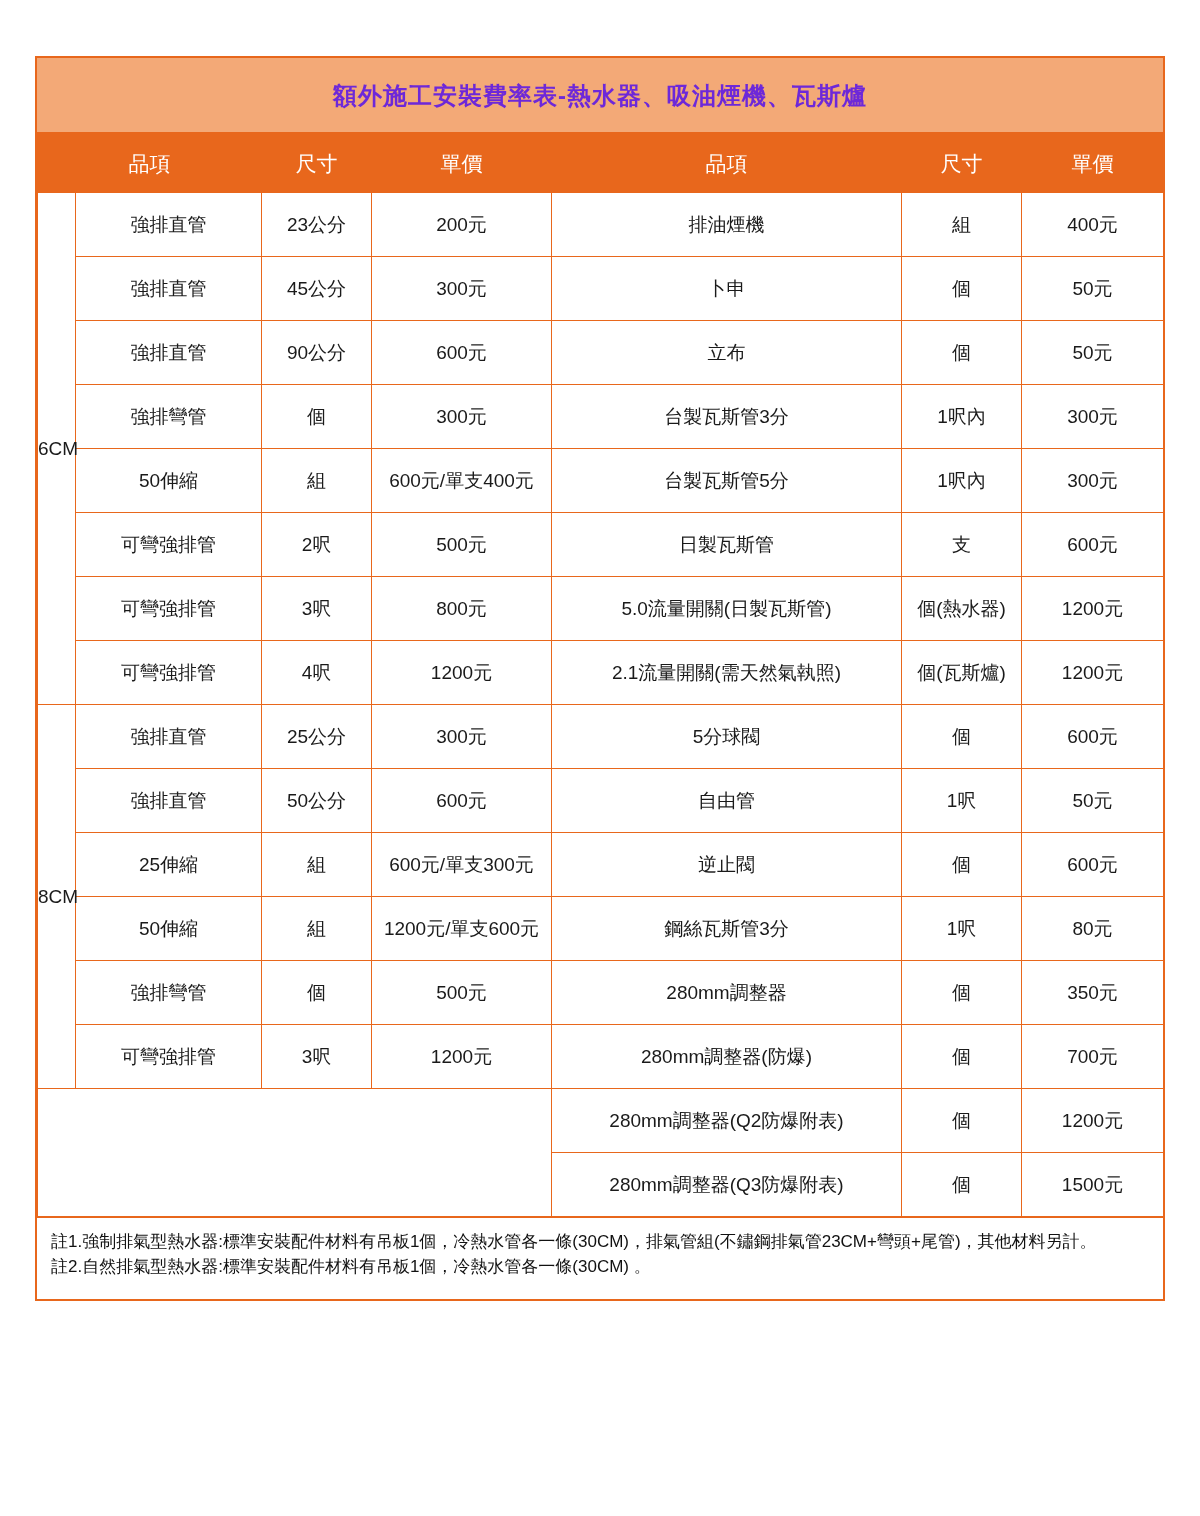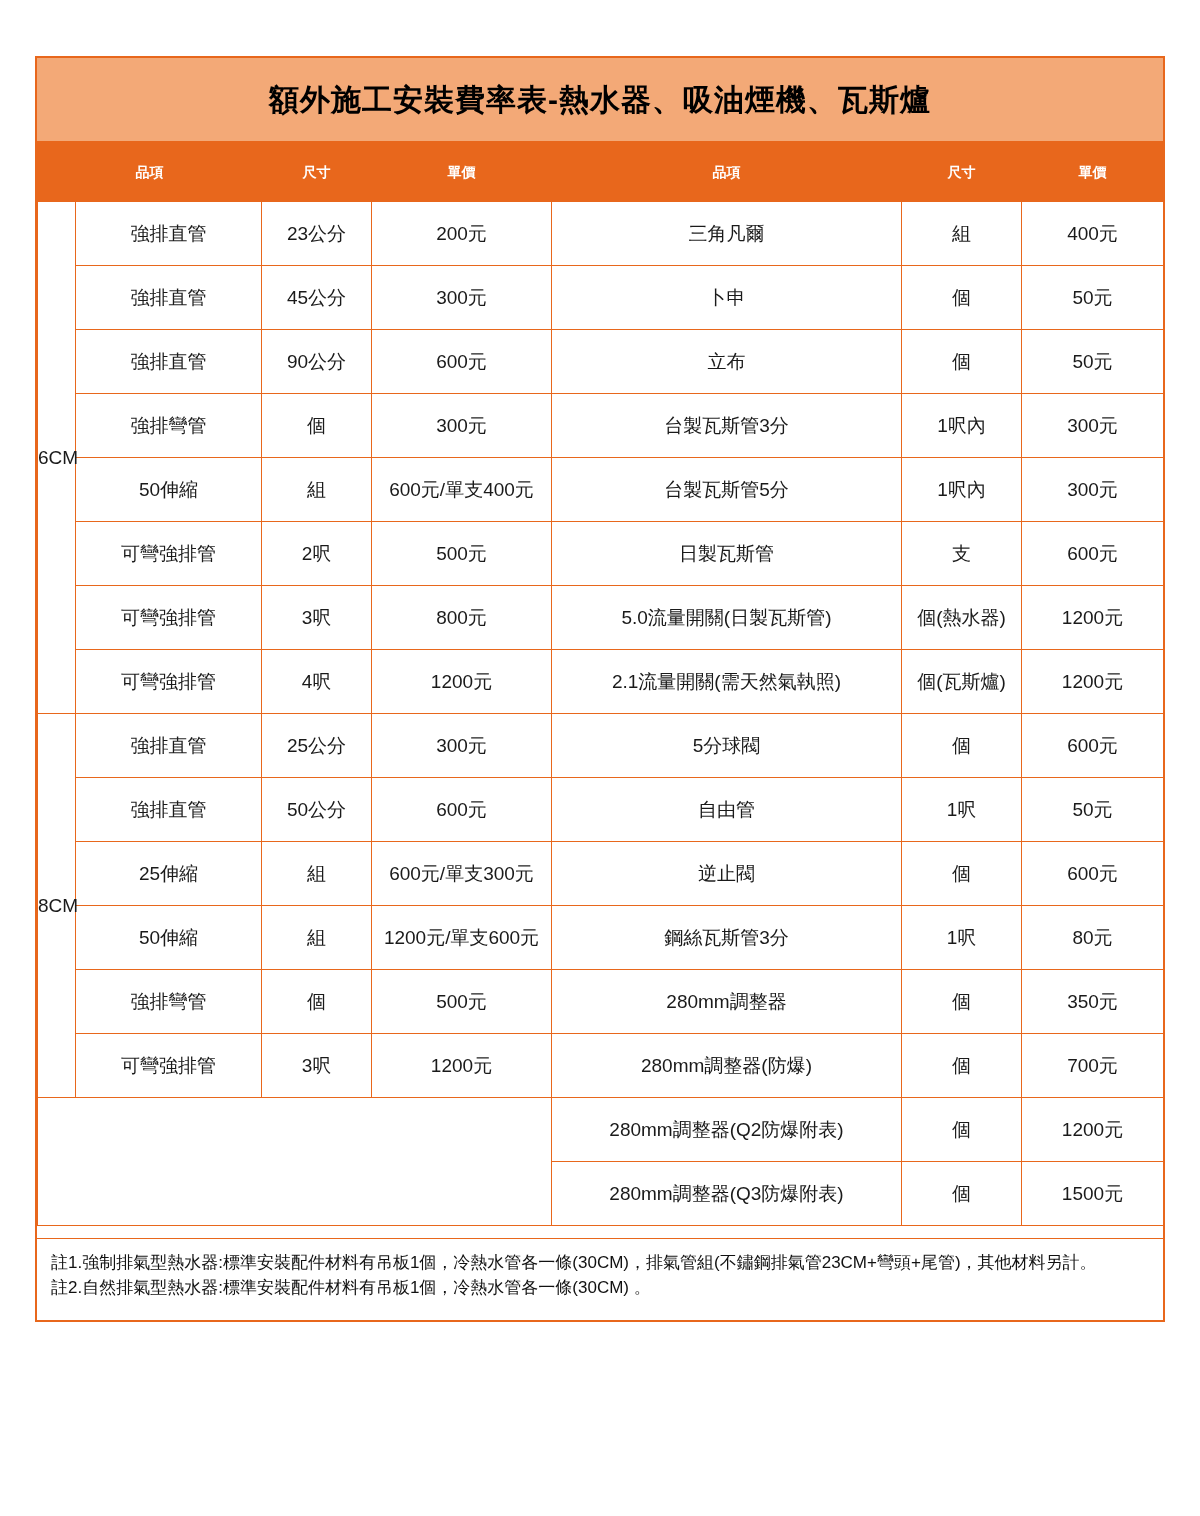--- a/index.html
+++ b/index.html
@@ -29,45 +29,45 @@
     background: #fff;
   }
   .title-bar {
     background: #f3a977;
     border-bottom: 2px solid #e8671c;
     text-align: center;
     padding: 22px 10px 20px 10px;
     box-sizing: border-box;
   }
   .title-bar .title {
-    font-size: 30px;
+    font-size: 24px;
     font-weight: bold;
     letter-spacing: 1px;
-    color: #000000;
+    color: #6d28d9;
   }
   table.rate {
     border-collapse: collapse;
     width: 100%;
     table-layout: fixed;
   }
   table.rate td, table.rate th {
     border: 1px solid #e8671c;
     font-size: 19px;
     text-align: center;
     vertical-align: middle;
     padding: 0;
     height: 64px;
     box-sizing: border-box;
     font-weight: normal;
   }
   table.rate thead th {
     background: #e8671c;
     color: #ffffff;
-    font-weight: bold;
-    font-size: 14px;
+    font-weight: normal;
+    font-size: 21px;
     height: 58px;
     border: 1px solid #e8671c;
   }
   
   col.c-group { width: 38px; }
   col.c-item  { width: 186px; }
   col.c-size  { width: 110px; }
   col.c-price { width: 180px; }
   col.c-item2 { width: 350px; }
   col.c-size2 { width: 120px; }
@@ -82,21 +82,20 @@
   }
   td.blank-merge {
     border: 1px solid #e8671c;
   }
   .notes {
     padding: 12px 14px 20px 14px;
     font-size: 17px;
     line-height: 1.45;
     color: #111;
     border-top: 1px solid #e8671c;
-    margin-top: 12px;
   }
   .notes div {
     margin: 0;
   }
   .notes .n1 { }
 </style>
 </head>
 <body>
 
 <div class="page">
@@ -126,21 +125,21 @@
           <th>單價</th>
         </tr>
       </thead>
       <tbody>
 
         <tr>
           <td class="group-label" rowspan="8">6CM</td>
           <td>強排直管</td>
           <td>23公分</td>
           <td>200元</td>
-          <td>三角凡爾</td>
+          <td>排油煙機</td>
           <td>組</td>
           <td>400元</td>
         </tr>
         <tr>
           <td>強排直管</td>
           <td>45公分</td>
           <td>300元</td>
           <td>卜申</td>
           <td>個</td>
           <td>50元</td>

